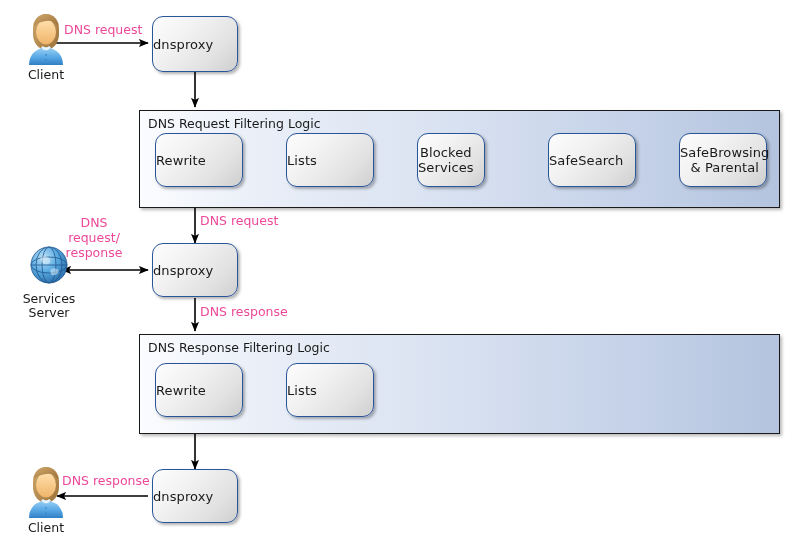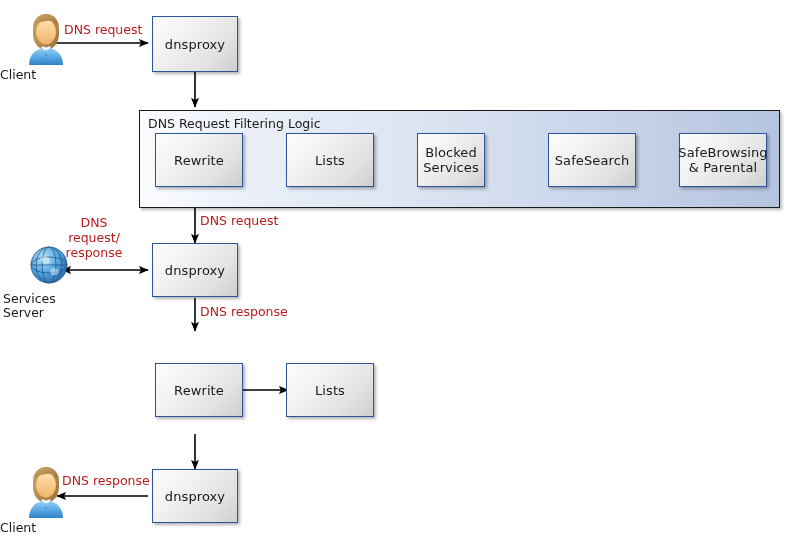--- a/index.html
+++ b/index.html
@@ -26,26 +26,26 @@
     width: 797px;
     height: 558px;
     overflow: visible;
   }
 
   
   .node {
     position: absolute;
     box-sizing: border-box;
     border: 1.5px solid #2a5699;
-    border-radius: 0;
+    border-radius: 11px;
     background: linear-gradient(135deg, #fdfdfd 0%, #f2f2f2 35%, #e2e2e2 72%, #cfcfcf 100%);
     box-shadow: 2px 2px 3px rgba(0,0,0,0.30);
     display: flex;
     align-items: center;
-    justify-content: center;
+    justify-content: flex-start;
     text-align: center;
     color: #1a1a1a;
     font-size: 13px;
     line-height: 15px;
     letter-spacing: 0.1px;
     white-space: pre-line;
     user-select: none;
   }
 
   
@@ -63,30 +63,31 @@
     font-size: 12.5px;
     color: #1a1a1a;
     white-space: nowrap;
   }
 
   
   .edge-label {
     position: absolute;
     font-size: 12.5px;
     line-height: 15px;
-    color: #b91c1c;
+    color: #ec4899;
     white-space: pre-line;
     user-select: none;
   }
   .edge-label.center { text-align: center; }
 
   
   .actor {
     position: absolute;
     width: 92px;
+    text-align: center;
   }
   .actor-caption {
     font-size: 12.5px;
     line-height: 14px;
     color: #1a1a1a;
     white-space: pre-line;
     margin-top: 2px;
   }
   .actor-icon {
     display: block;
@@ -218,20 +219,23 @@
   <div class="edge-label center" style="left:52px; top:215px; width:84px;">DNS
 request/
 response</div>
 
   <div class="node" style="left:152px; top:243px; width:86px; height:54px;">
     <span>dnsproxy</span>
   </div>
 
   <div class="edge-label" style="left:200px; top:304px;">DNS response</div>
 
+  <div class="group" style="left:139px; top:334px; width:641px; height:100px;">
+    <div class="group-title">DNS Response Filtering Logic</div>
+  </div>
 
   <div class="node" style="left:155px; top:363px; width:88px; height:54px;">
     <span>Rewrite</span>
   </div>
   <div class="node" style="left:286px; top:363px; width:88px; height:54px;">
     <span>Lists</span>
   </div>
 
   <div class="actor" style="left:0px; top:461px;">
     <svg class="actor-icon" width="46" height="58" viewBox="0 0 46 58" xmlns="http://www.w3.org/2000/svg">

